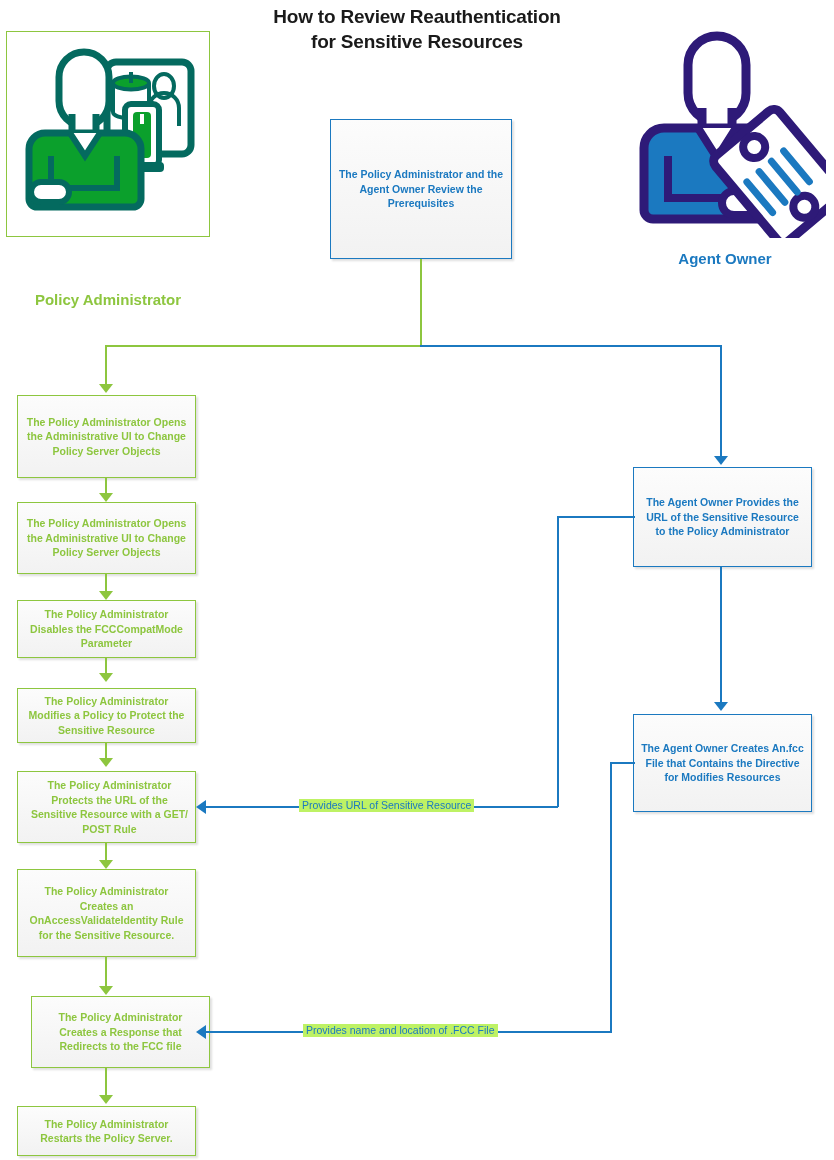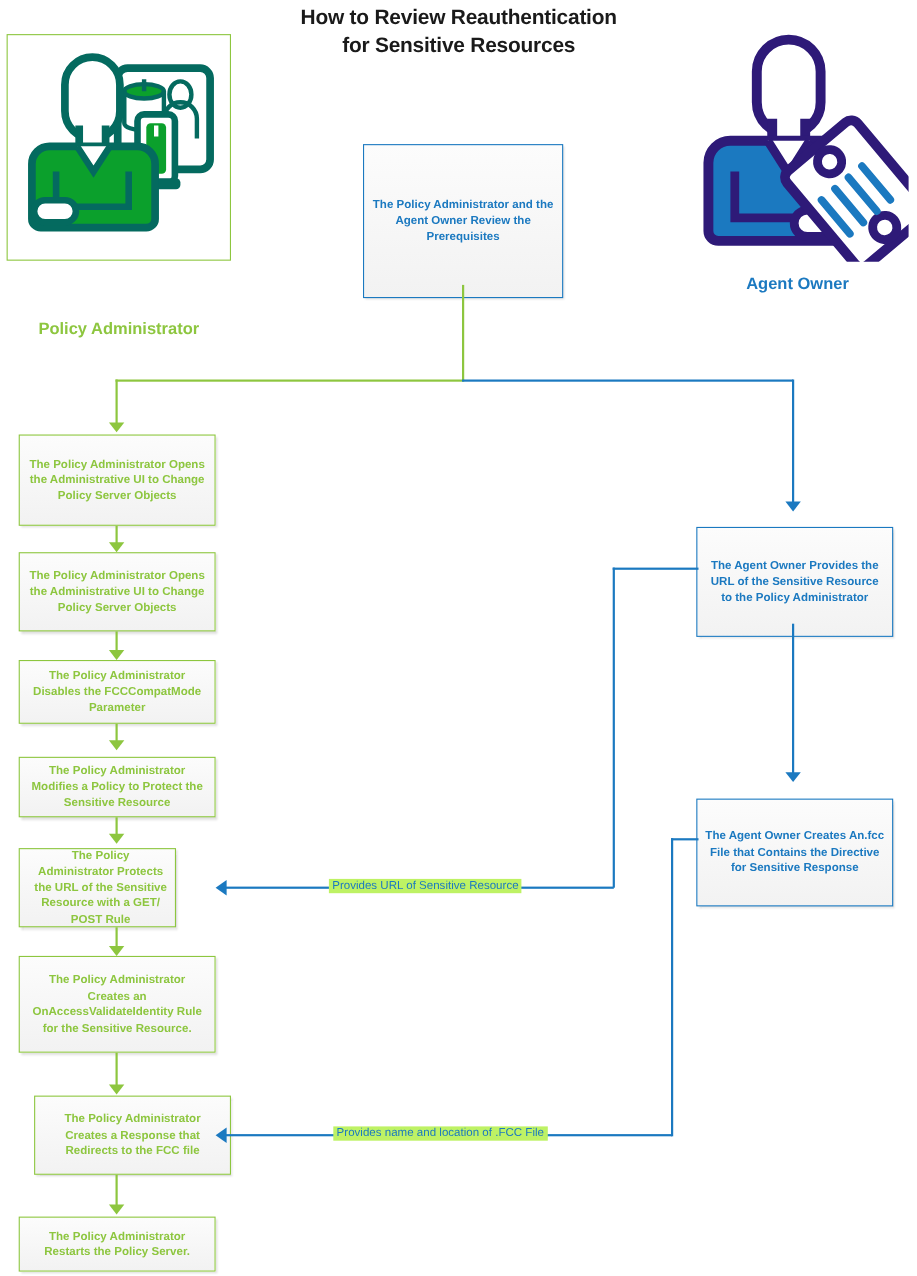--- a/index.html
+++ b/index.html
@@ -35,21 +35,21 @@
   
   .node{
     position:absolute;box-sizing:border-box;
     background:linear-gradient(180deg,#fcfcfc 0%,#f2f2f2 100%);
     box-shadow:2px 2px 2px rgba(0,0,0,0.13);
     display:flex;align-items:center;justify-content:center;
     text-align:center;font-weight:bold;font-size:10.5px;line-height:14.5px;
     padding:3px 7px;
   }
   .node.green{border:1.3px solid #8dc63f;color:#8dc63f;}
-  .node.blue{border:1.3px solid #1b79c0;color:#1b79c0;margin-top:12px;}
+  .node.blue{border:1.3px solid #1b79c0;color:#1b79c0;}
 
   
   .seg{position:absolute;}
   .seg.v{width:2px;}
   .seg.h{height:2px;}
   .seg.green{background:#8dc63f;}
   .seg.blue{background:#1b79c0;}
 
   .arrow{position:absolute;width:0;height:0;}
   .arrow.down.green{border-left:7px solid transparent;border-right:7px solid transparent;border-top:9px solid #8dc63f;}
@@ -157,39 +157,39 @@
   <div class="arrow down green" style="left:99px;top:591px;"></div>
 
   <div class="node green" style="left:17px;top:600px;width:179px;height:58px;">The Policy Administrator Disables the FCCCompatMode Parameter</div>
   <div class="seg v green" style="left:105px;top:658px;height:16px;"></div>
   <div class="arrow down green" style="left:99px;top:673px;"></div>
 
   <div class="node green" style="left:17px;top:688px;width:179px;height:55px;text-align:center;">The Policy Administrator Modifies a Policy to Protect the Sensitive Resource</div>
   <div class="seg v green" style="left:105px;top:743px;height:16px;"></div>
   <div class="arrow down green" style="left:99px;top:758px;"></div>
 
-  <div class="node green" style="left:17px;top:771px;width:143px;height:72px;padding-left:13px;">The Policy Administrator Protects the URL of the Sensitive Resource with a GET/ POST Rule</div>
+  <div class="node green" style="left:17px;top:771px;width:179px;height:72px;padding-left:13px;">The Policy Administrator Protects the URL of the Sensitive Resource with a GET/ POST Rule</div>
   <div class="seg v green" style="left:105px;top:843px;height:18px;"></div>
   <div class="arrow down green" style="left:99px;top:860px;"></div>
 
   <div class="node green" style="left:17px;top:869px;width:179px;height:88px;">The Policy Administrator Creates an OnAccessValidateIdentity Rule for the Sensitive Resource.</div>
   <div class="seg v green" style="left:105px;top:957px;height:30px;"></div>
   <div class="arrow down green" style="left:99px;top:986px;"></div>
 
   <div class="node green" style="left:31px;top:996px;width:179px;height:72px;">The Policy Administrator Creates a Response that Redirects to the FCC file</div>
   <div class="seg v green" style="left:105px;top:1068px;height:28px;"></div>
   <div class="arrow down green" style="left:99px;top:1095px;"></div>
 
   <div class="node green" style="left:17px;top:1106px;width:179px;height:50px;">The Policy Administrator Restarts the Policy Server.</div>
 
   <div class="node blue" style="left:633px;top:467px;width:179px;height:100px;">The Agent Owner Provides the URL of the Sensitive Resource to the Policy Administrator</div>
   <div class="seg v blue" style="left:720px;top:567px;height:136px;"></div>
   <div class="arrow down blue" style="left:714px;top:702px;"></div>
 
-  <div class="node blue" style="left:633px;top:714px;width:179px;height:98px;">The Agent Owner Creates An.fcc File that Contains the Directive for Sensitive Response</div>
+  <div class="node blue" style="left:633px;top:714px;width:179px;height:98px;">The Agent Owner Creates An.fcc File that Contains the Directive for Modifies Resources</div>
 
   <div class="seg h blue" style="left:557px;top:516px;width:78px;"></div>
   <div class="seg v blue" style="left:557px;top:516px;height:291px;"></div>
   <div class="seg h blue" style="left:205px;top:806px;width:353px;"></div>
   <div class="arrow left blue" style="left:196px;top:800px;"></div>
   <div class="edge-label" style="left:299px;top:799px;">Provides URL of Sensitive Resource</div>
 
   <div class="seg h blue" style="left:610px;top:762px;width:25px;"></div>
   <div class="seg v blue" style="left:610px;top:762px;height:271px;"></div>
   <div class="seg h blue" style="left:205px;top:1031px;width:406px;"></div>

